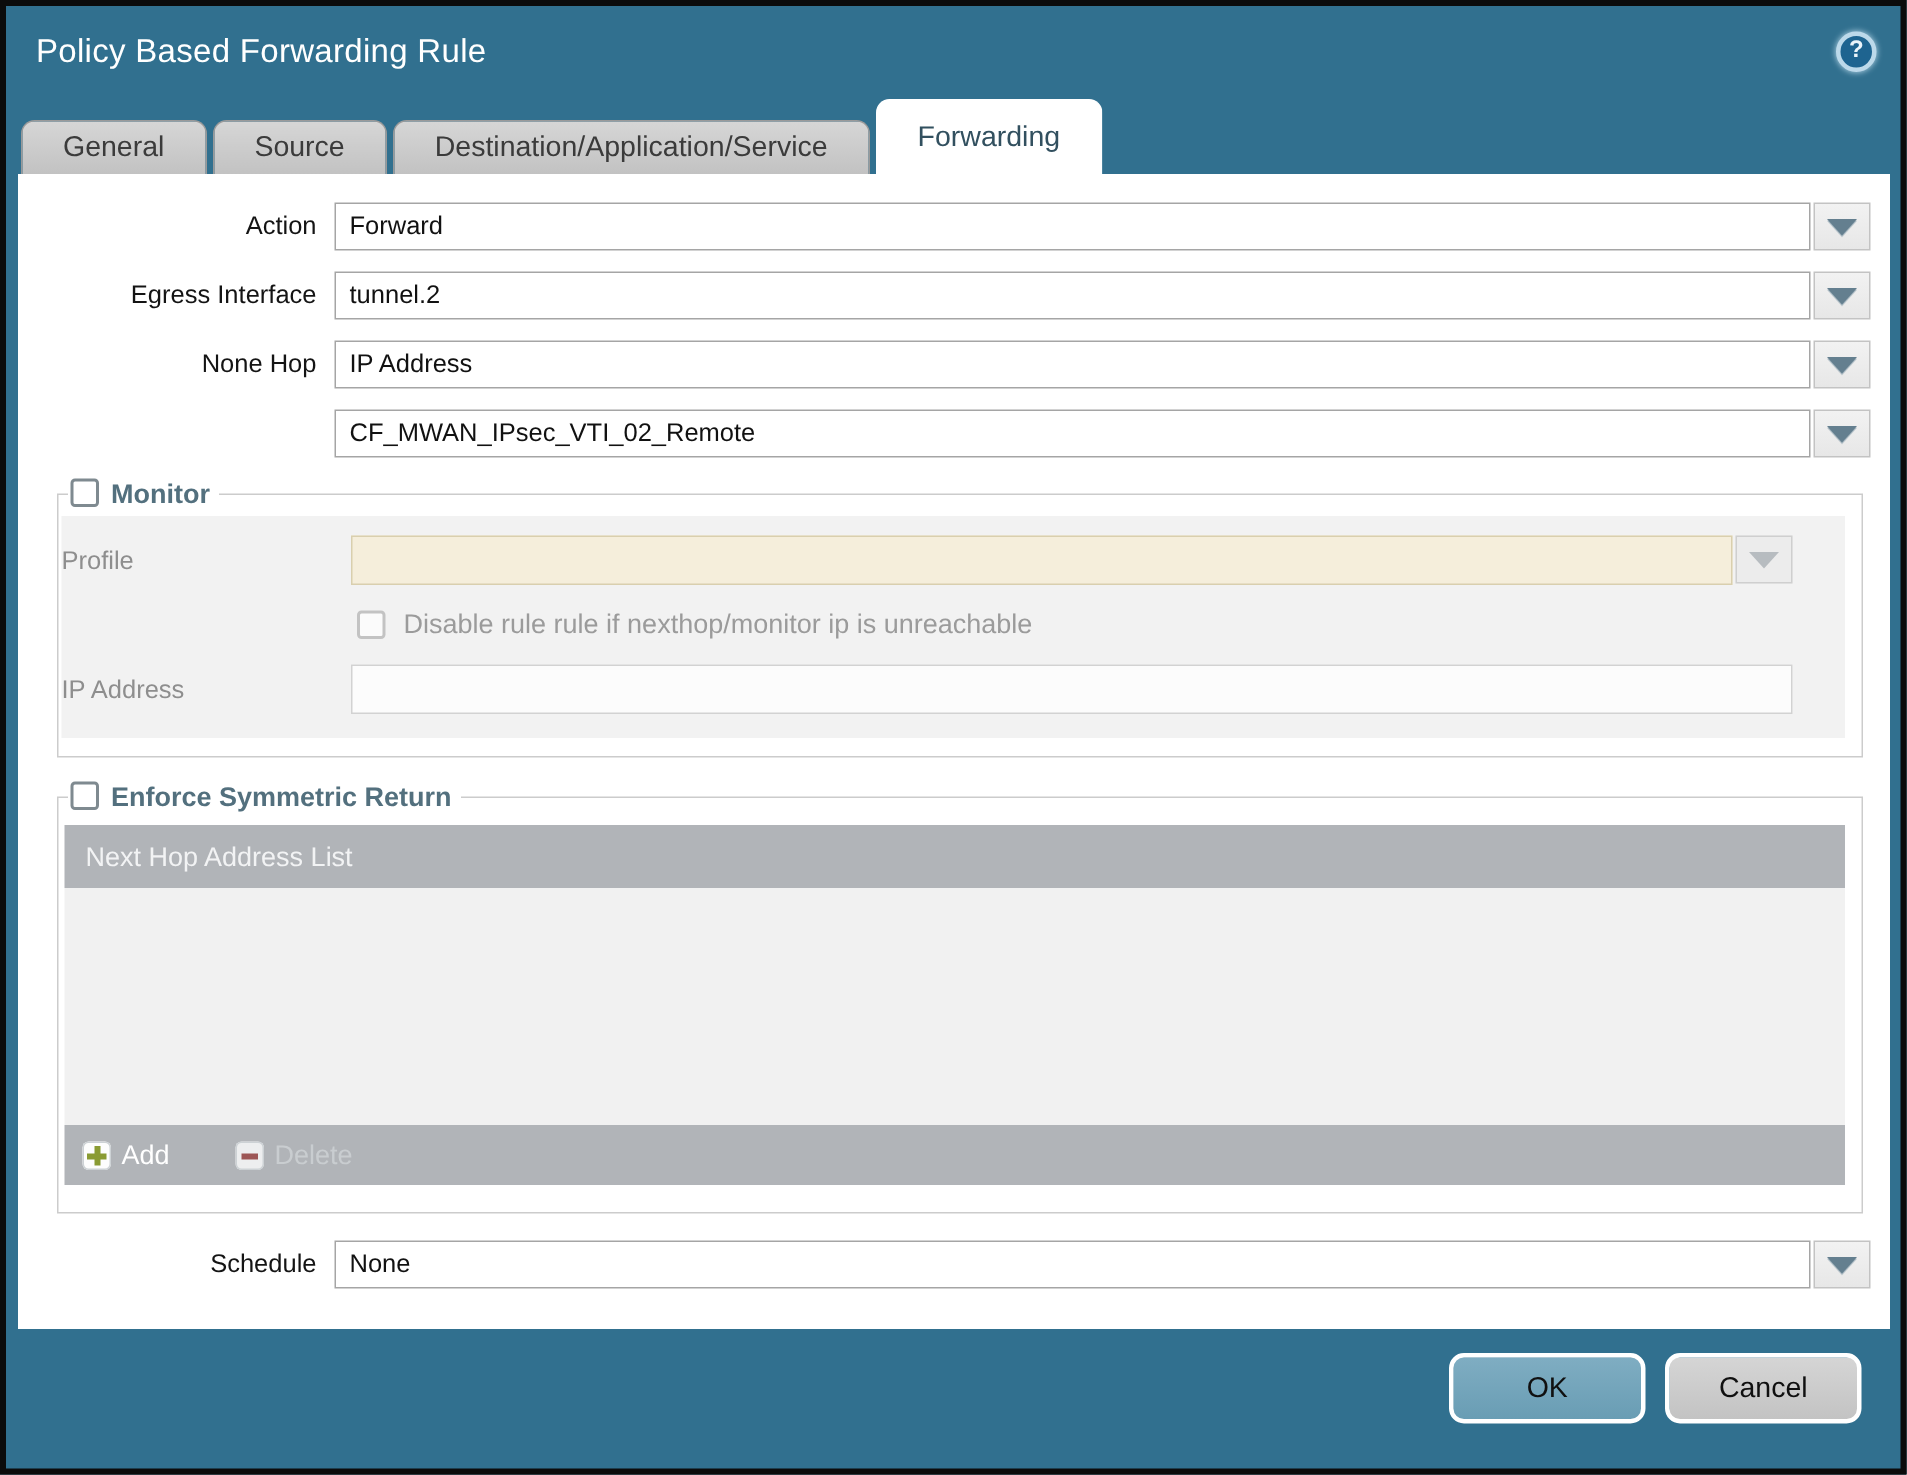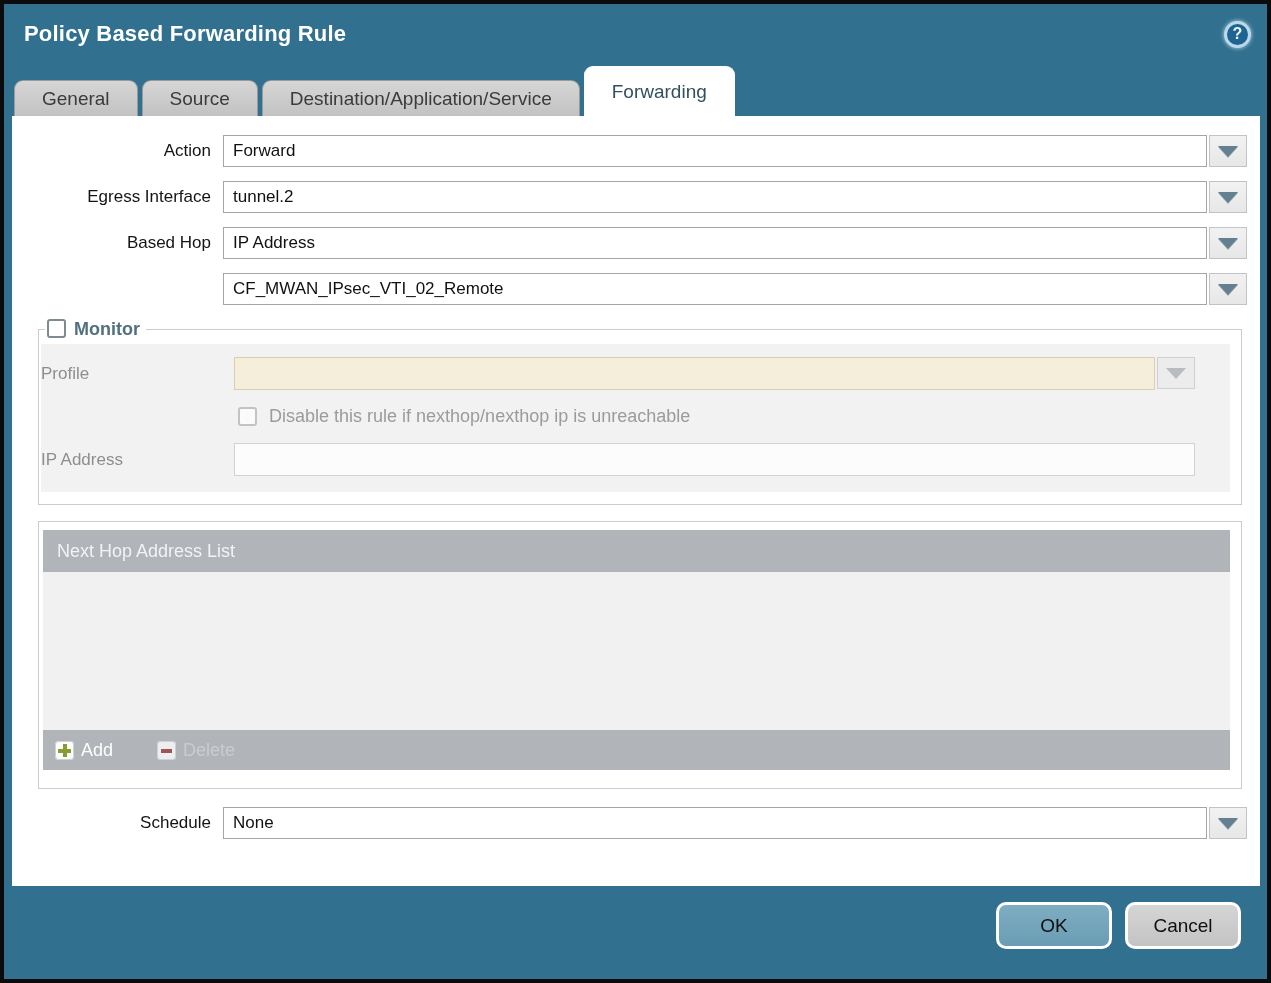--- a/index.html
+++ b/index.html
@@ -12,21 +12,21 @@
     display:flex; flex-direction:column;
     overflow:hidden;
   }
 
   
   .titlebar {
     height:60px; display:flex; align-items:center;
     padding:0 16px 0 20px; flex:0 0 auto;
   }
   .titlebar .title {
-    color:#ffffff; font-size:22px; font-weight:700; letter-spacing:.2px;
+    color:#ffffff; font-size:22px; font-weight:400; letter-spacing:.2px;
   }
   .help-icon {
     margin-left:auto; width:27px; height:27px; border-radius:50%;
     background:#1e6490; border:3px solid #bcd9ea;
     box-shadow:0 0 4px rgba(210,235,250,.9);
     color:#eaf4fa; font-size:16px; font-weight:bold;
     display:flex; align-items:center; justify-content:center;
     cursor:pointer;
   }
 
@@ -146,21 +146,21 @@
     content:""; position:absolute; left:4px; right:4px; top:8px; height:4px;
     background:#9d5656;
   }
 
   
   .footer {
     flex:1; display:flex; align-items:center; justify-content:flex-end;
     gap:13px; padding:0 26px 14px 0;
   }
   .btn {
-    width:116px; height:47px; border-radius:10px;
+    width:131px; height:47px; border-radius:10px;
     border:3px solid #ffffff; font-size:19px; color:#101010;
     display:flex; align-items:center; justify-content:center;
     cursor:pointer; font-family:"Liberation Sans", sans-serif;
   }
   .btn-ok { background:linear-gradient(#7fadc2,#699db4); }
   .btn-cancel { background:linear-gradient(#d5d5d5,#c3c3c3); }
 </style>
 </head>
 <body>
 
@@ -194,21 +194,21 @@
       <div class="row-label">Egress Interface</div>
       <div class="fieldgroup">
         <input class="combo-input" type="text" value="tunnel.2" style="">
         <div class="dd-btn">
           <span class="dd-tri"></span>
         </div>
       </div>
     </div>
 
     <div class="row">
-      <div class="row-label">Based Hop</div>
+      <div class="row-label">None Hop</div>
       <div class="fieldgroup">
         <input class="combo-input" type="text" value="IP Address" style="">
         <div class="dd-btn">
           <span class="dd-tri"></span>
         </div>
       </div>
     </div>
 
     <div class="row">
       <div class="row-label"></div>
@@ -230,32 +230,36 @@
           <div class="inner-label">Profile</div>
           <div class="inner-fieldgroup">
             <input class="cream-input" type="text" disabled="" value="" style="">
             <div class="dd-btn disabled">
               <span class="dd-tri"></span>
             </div>
           </div>
         </div>
         <div class="check-row">
           <span class="checkbox disabled"></span>
-          <span class="check-label">Disable this rule if nexthop/nexthop ip is unreachable</span>
+          <span class="check-label">Disable rule rule if nexthop/monitor ip is unreachable</span>
         </div>
         <div class="row" style="margin-bottom:0;">
           <div class="inner-label">IP Address</div>
           <div class="inner-fieldgroup">
             <input class="plain-disabled-input" type="text" disabled="" value="" style="">
           </div>
         </div>
       </div>
     </fieldset>
 
     <fieldset>
+      <legend>
+        <span class="checkbox"></span>
+        <span class="legend-label">Enforce Symmetric Return</span>
+      </legend>
       <div class="nh-table">
         <div class="nh-header">Next Hop Address List</div>
         <div class="nh-body"></div>
         <div class="nh-footer">
           <div class="tbl-btn">
             <span class="plus-icon"></span>
             <span class="label">Add</span>
           </div>
           <div class="tbl-btn disabled">
             <span class="minus-icon"></span>

